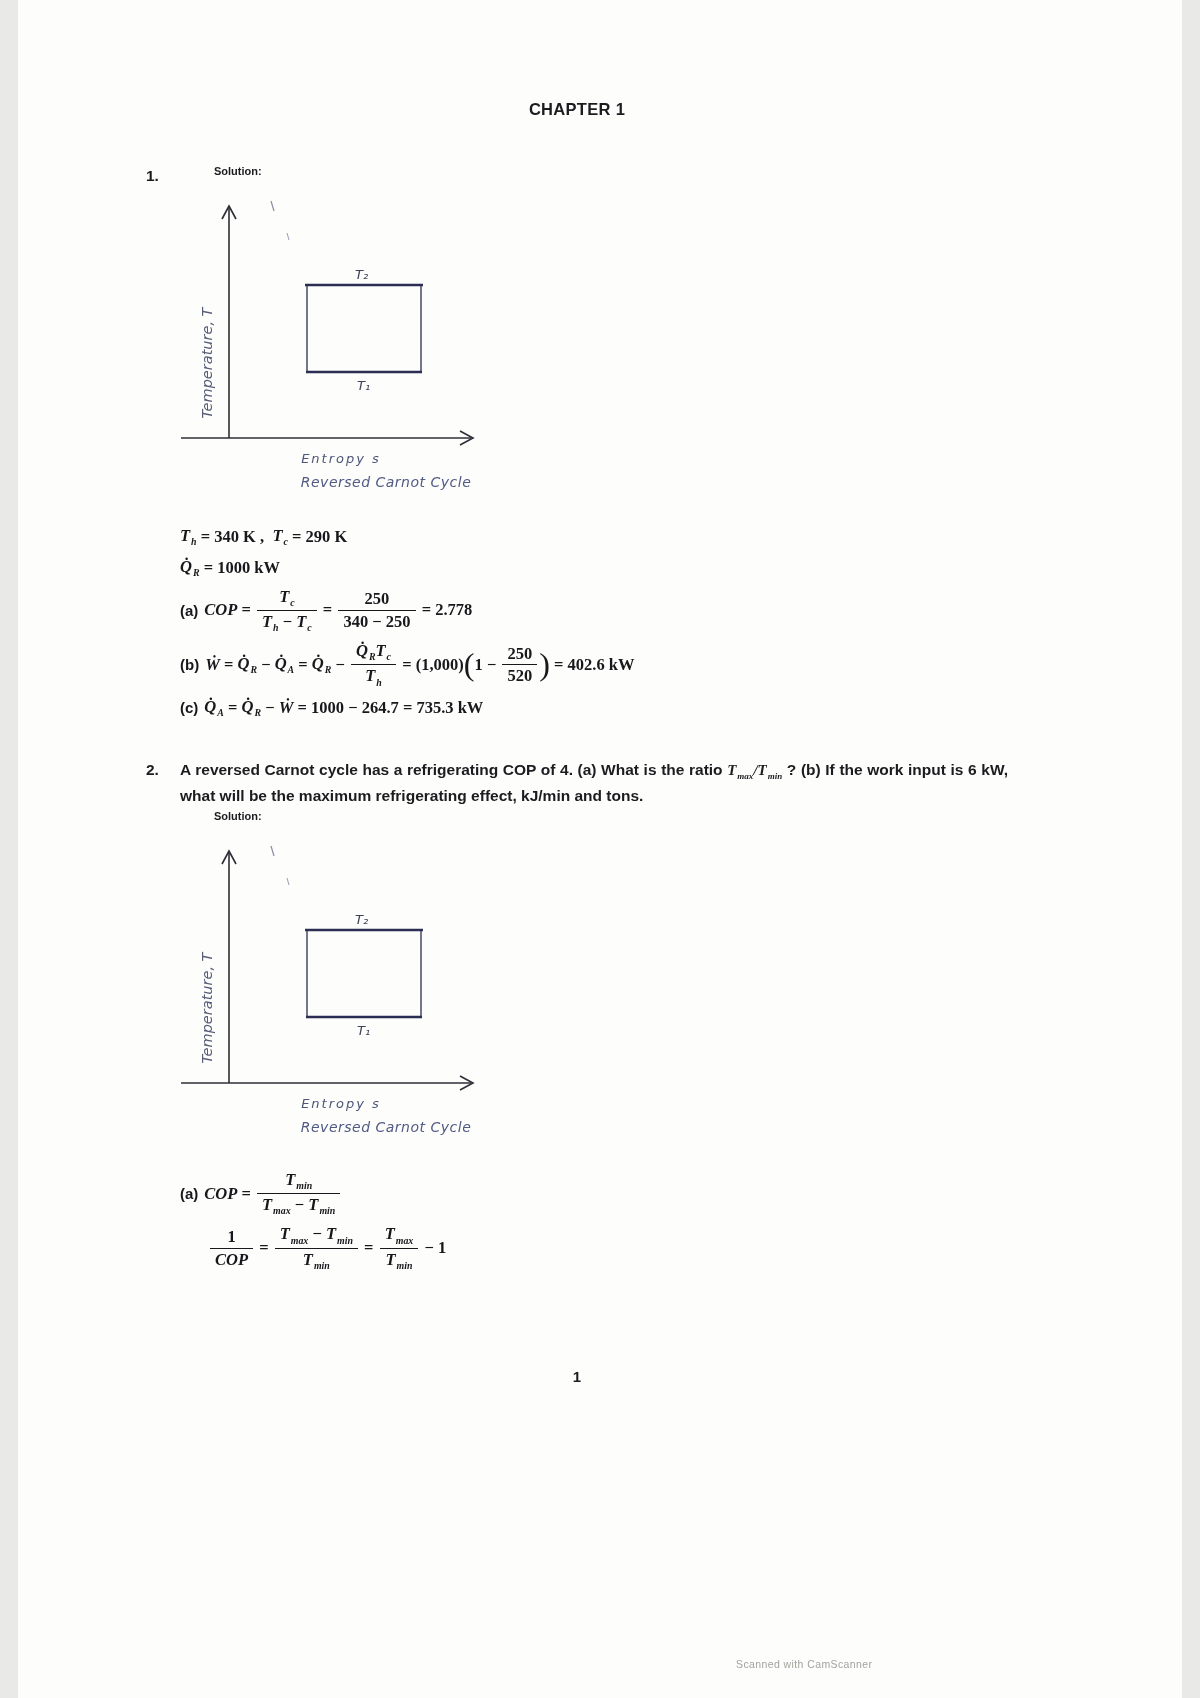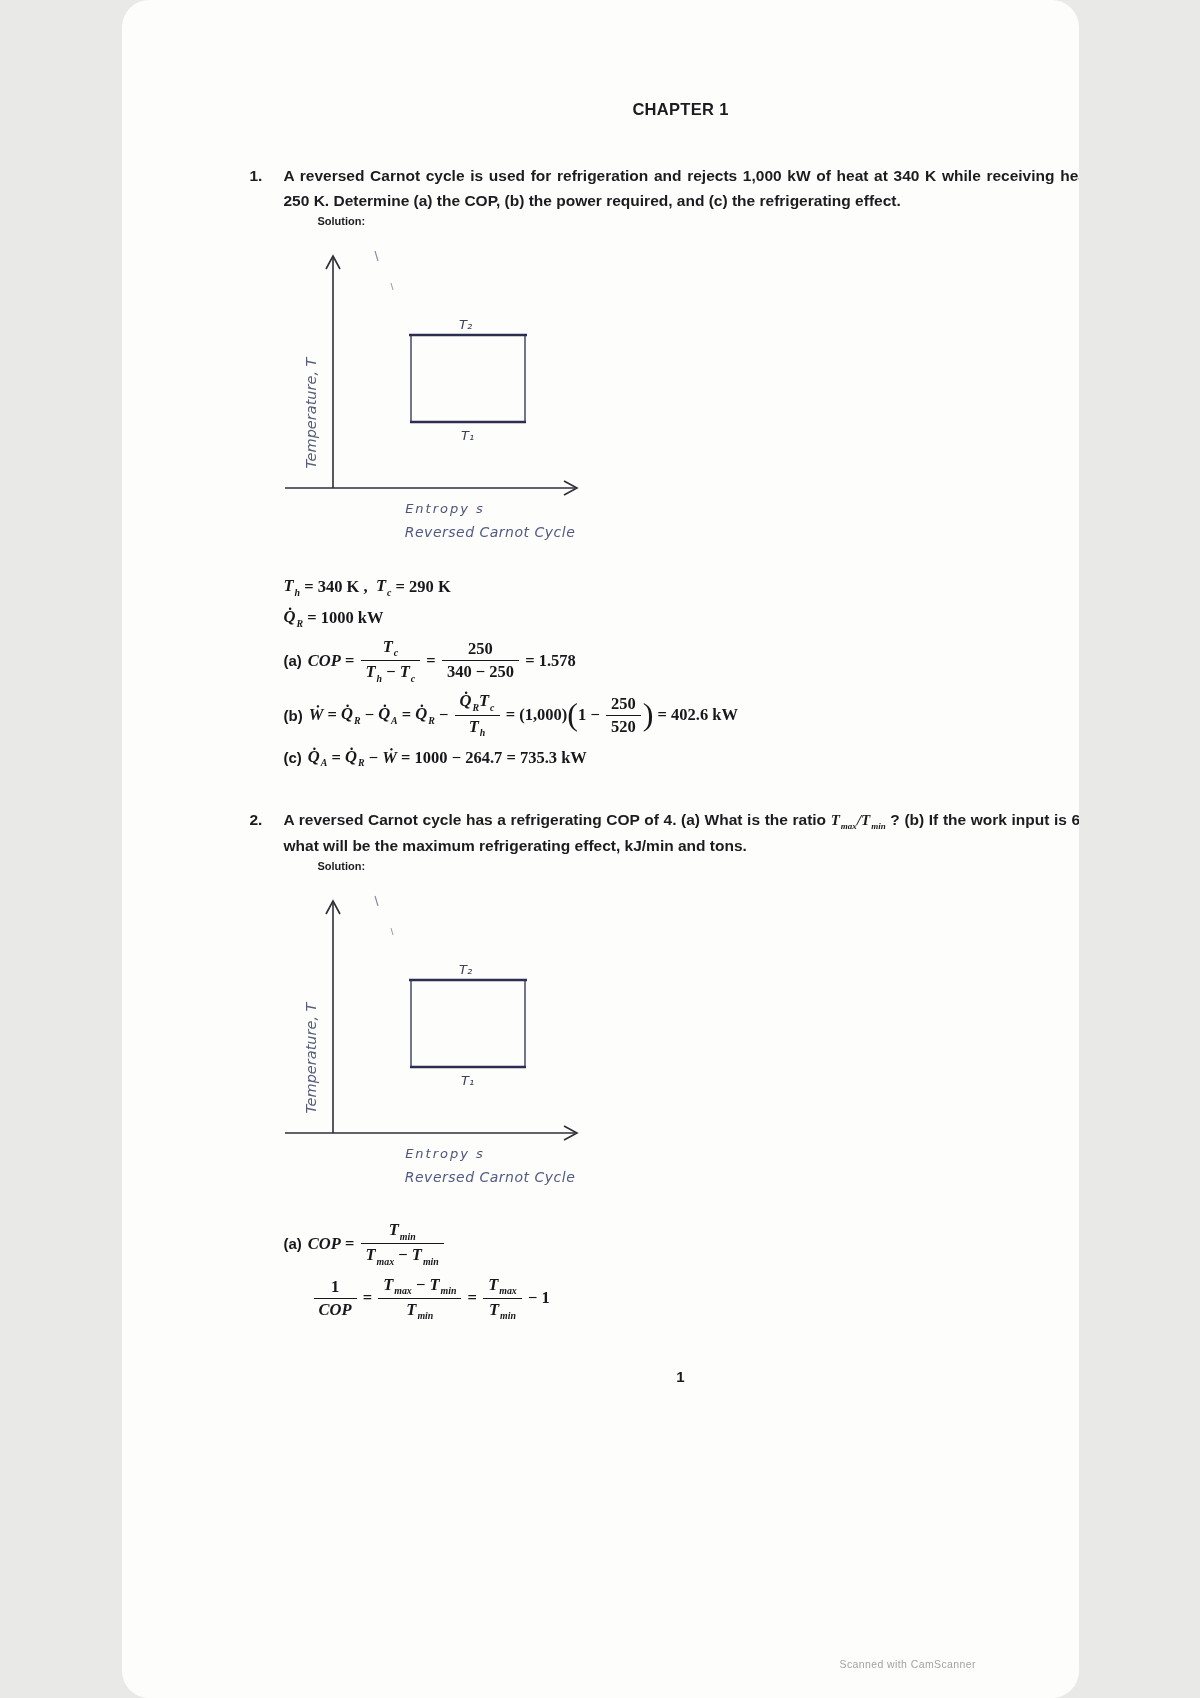--- a/index.html
+++ b/index.html
@@ -1,19 +1,19 @@
 <!DOCTYPE html>
 <html><head>
 <meta charset="utf-8">
 <style>
   * { margin:0; padding:0; box-sizing:border-box; }
   body { background:#e9e9e7; font-family:"Liberation Sans", sans-serif; }
   .page {
-    position:relative; width:957px; height:1698px; margin:0 auto;
-    background:#fdfdfb; color:#1c1c20; overflow:hidden;border-radius:27px;
+    position:relative; width:1164px; height:1698px; margin:0 auto;
+    background:#fdfdfb; color:#1c1c20; overflow:hidden;
   }
   .content { position:absolute; left:128px; top:100px; width:862px; }
 
   .chapter-title {
     text-align:center; font-size:16.5px; font-weight:bold;
     letter-spacing:0.3px; margin-bottom:44px;
   }
 
   .problem { display:flex; margin-top:30px; }
   .problem:first-of-type { margin-top:0; }
@@ -60,21 +60,20 @@
 <body>
 
 <div class="page">
   <div class="content">
 
     <div class="chapter-title">CHAPTER 1</div>
 
     <div class="problem">
       <div class="pnum">1.</div>
       <div class="pbody">
-        <p class="statement">A reversed Carnot cycle is used for refrigeration and rejects 1,000 kW of heat at 340 K while receiving heat at 250 K. Determine (a) the COP, (b) the power required, and (c) the refrigerating effect.</p>
         <p class="solution-label">Solution:</p>
 
         <div class="diagram">
           <svg width="330" height="312" viewBox="0 0 330 312">
 
             <path d="M97 6 l3 10" stroke="#8a8da5" stroke-width="1.2" fill="none"></path>
             <path d="M113 38 l2 7" stroke="#9a9db2" stroke-width="1" fill="none"></path>
 
             <line x1="55" y1="13" x2="55" y2="243" stroke="#2e2e38" stroke-width="1.6"></line>
             <polyline points="48,24 55,11 62,24" fill="none" stroke="#2e2e38" stroke-width="1.6"></polyline>
@@ -105,21 +104,21 @@
               <span class="msub"><span class="mbase">Q̇</span><sub>R</sub></span>
               <span class="mtxt"> = 1000 kW</span>
             </div>
           <div class="eq">
               <span class="mlbl">(a)</span>
               <span class="mvar">COP</span>
               <span class="mtxt"> = </span>
               <span class="mfrac"><span class="mnum"><span class="msub"><span class="mbase">T</span><sub>c</sub></span></span><span class="mden"><span class="msub"><span class="mbase">T</span><sub>h</sub></span><span class="mtxt"> − </span><span class="msub"><span class="mbase">T</span><sub>c</sub></span></span></span>
               <span class="mtxt"> = </span>
               <span class="mfrac"><span class="mnum"><span class="mtxt">250</span></span><span class="mden"><span class="mtxt">340 − 250</span></span></span>
-              <span class="mtxt"> = 1.578</span>
+              <span class="mtxt"> = 2.778</span>
             </div>
           <div class="eq">
               <span class="mlbl">(b)</span>
               <span class="mvar">Ẇ</span>
               <span class="mtxt"> = </span>
               <span class="msub"><span class="mbase">Q̇</span><sub>R</sub></span>
               <span class="mtxt"> − </span>
               <span class="msub"><span class="mbase">Q̇</span><sub>A</sub></span>
               <span class="mtxt"> = </span>
               <span class="msub"><span class="mbase">Q̇</span><sub>R</sub></span>

